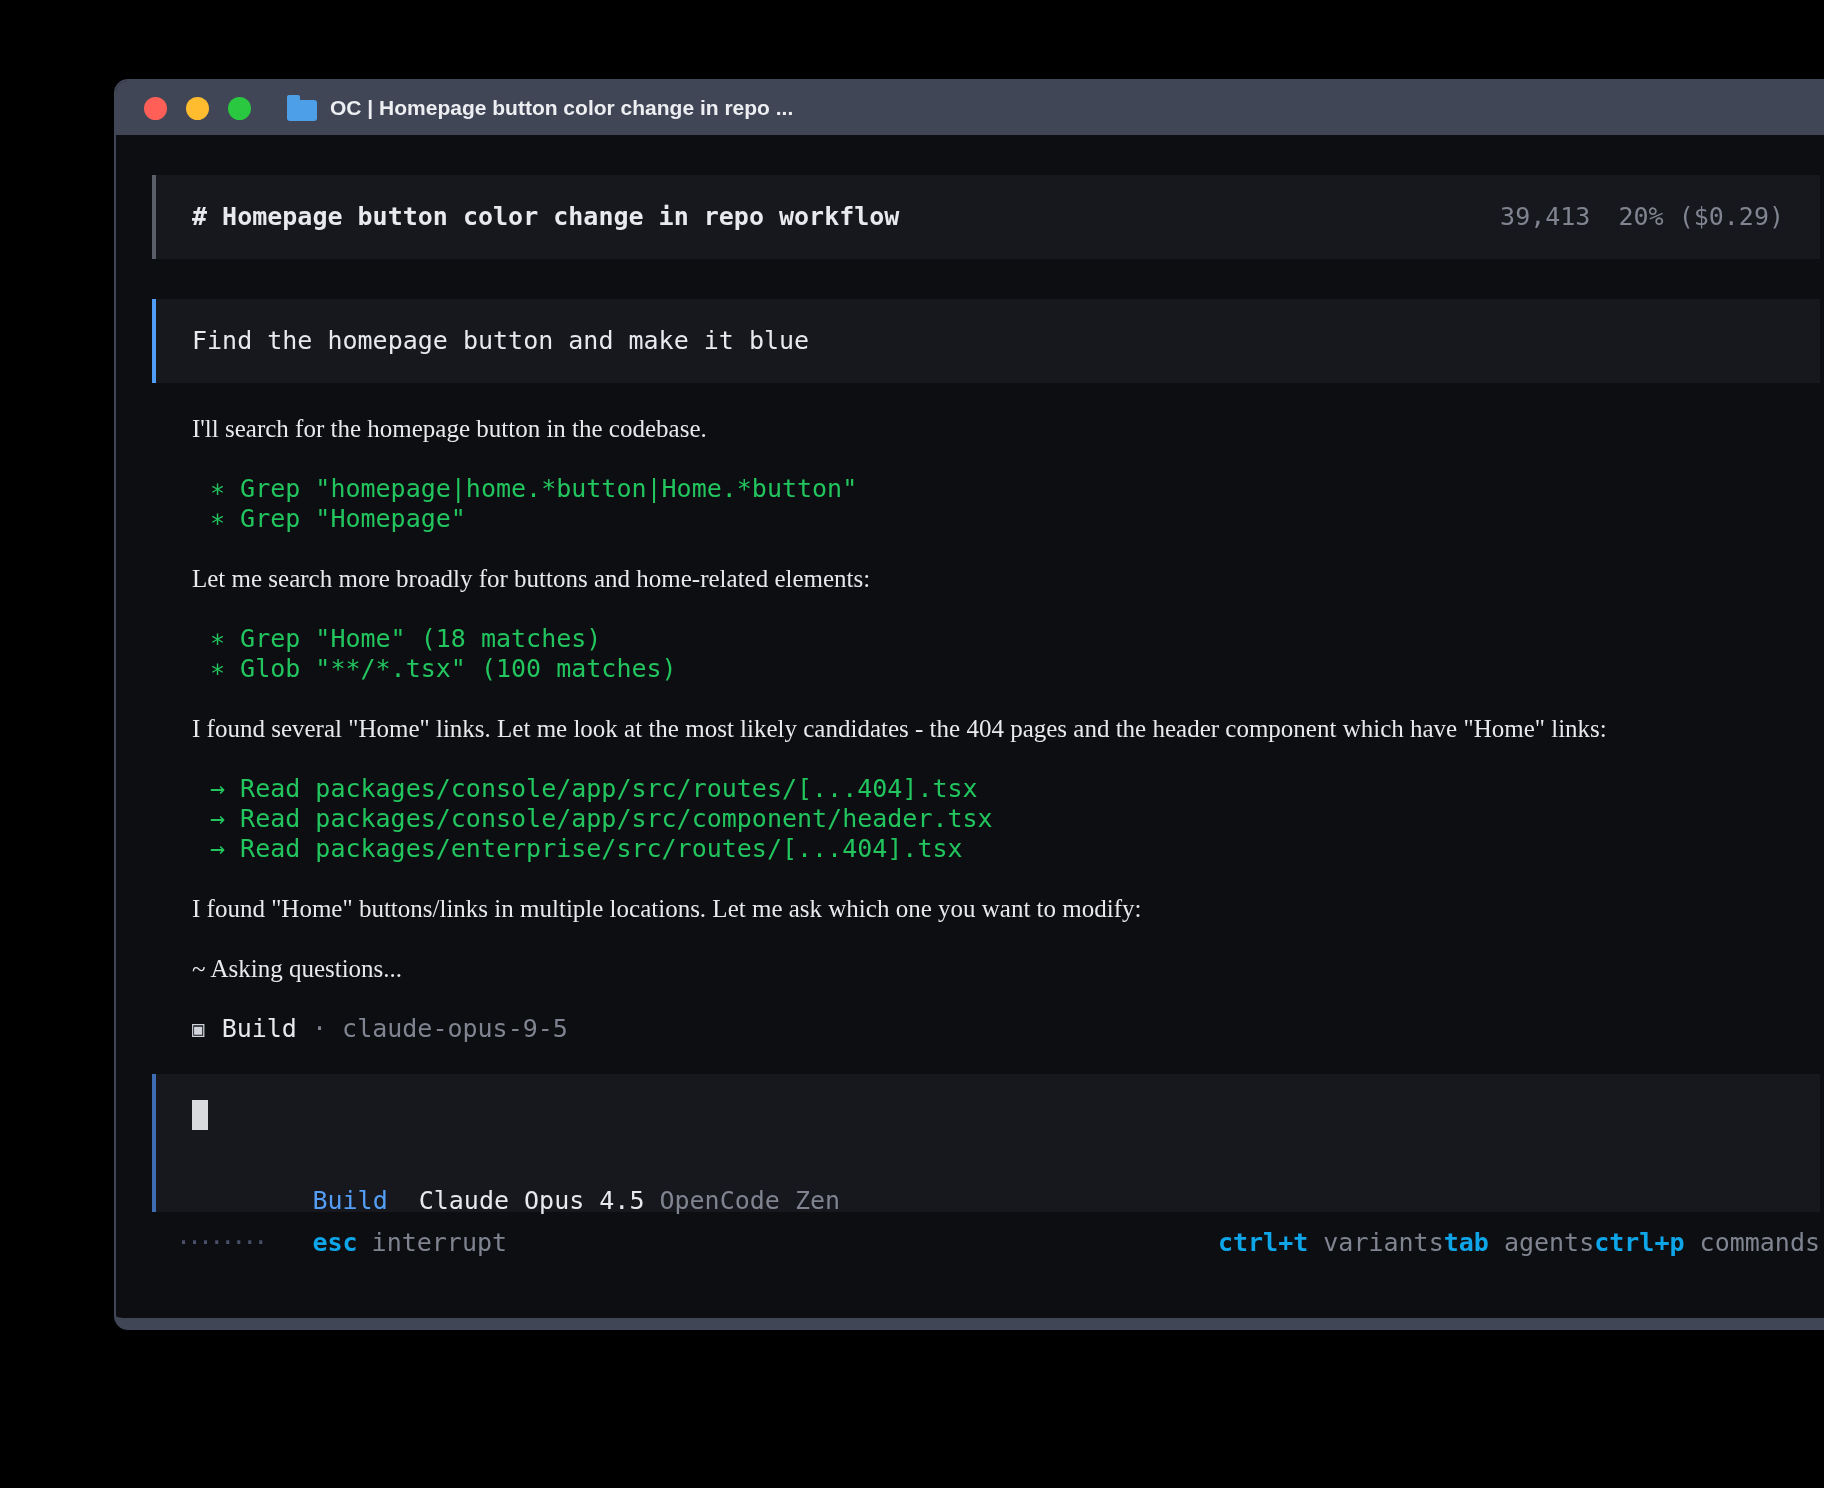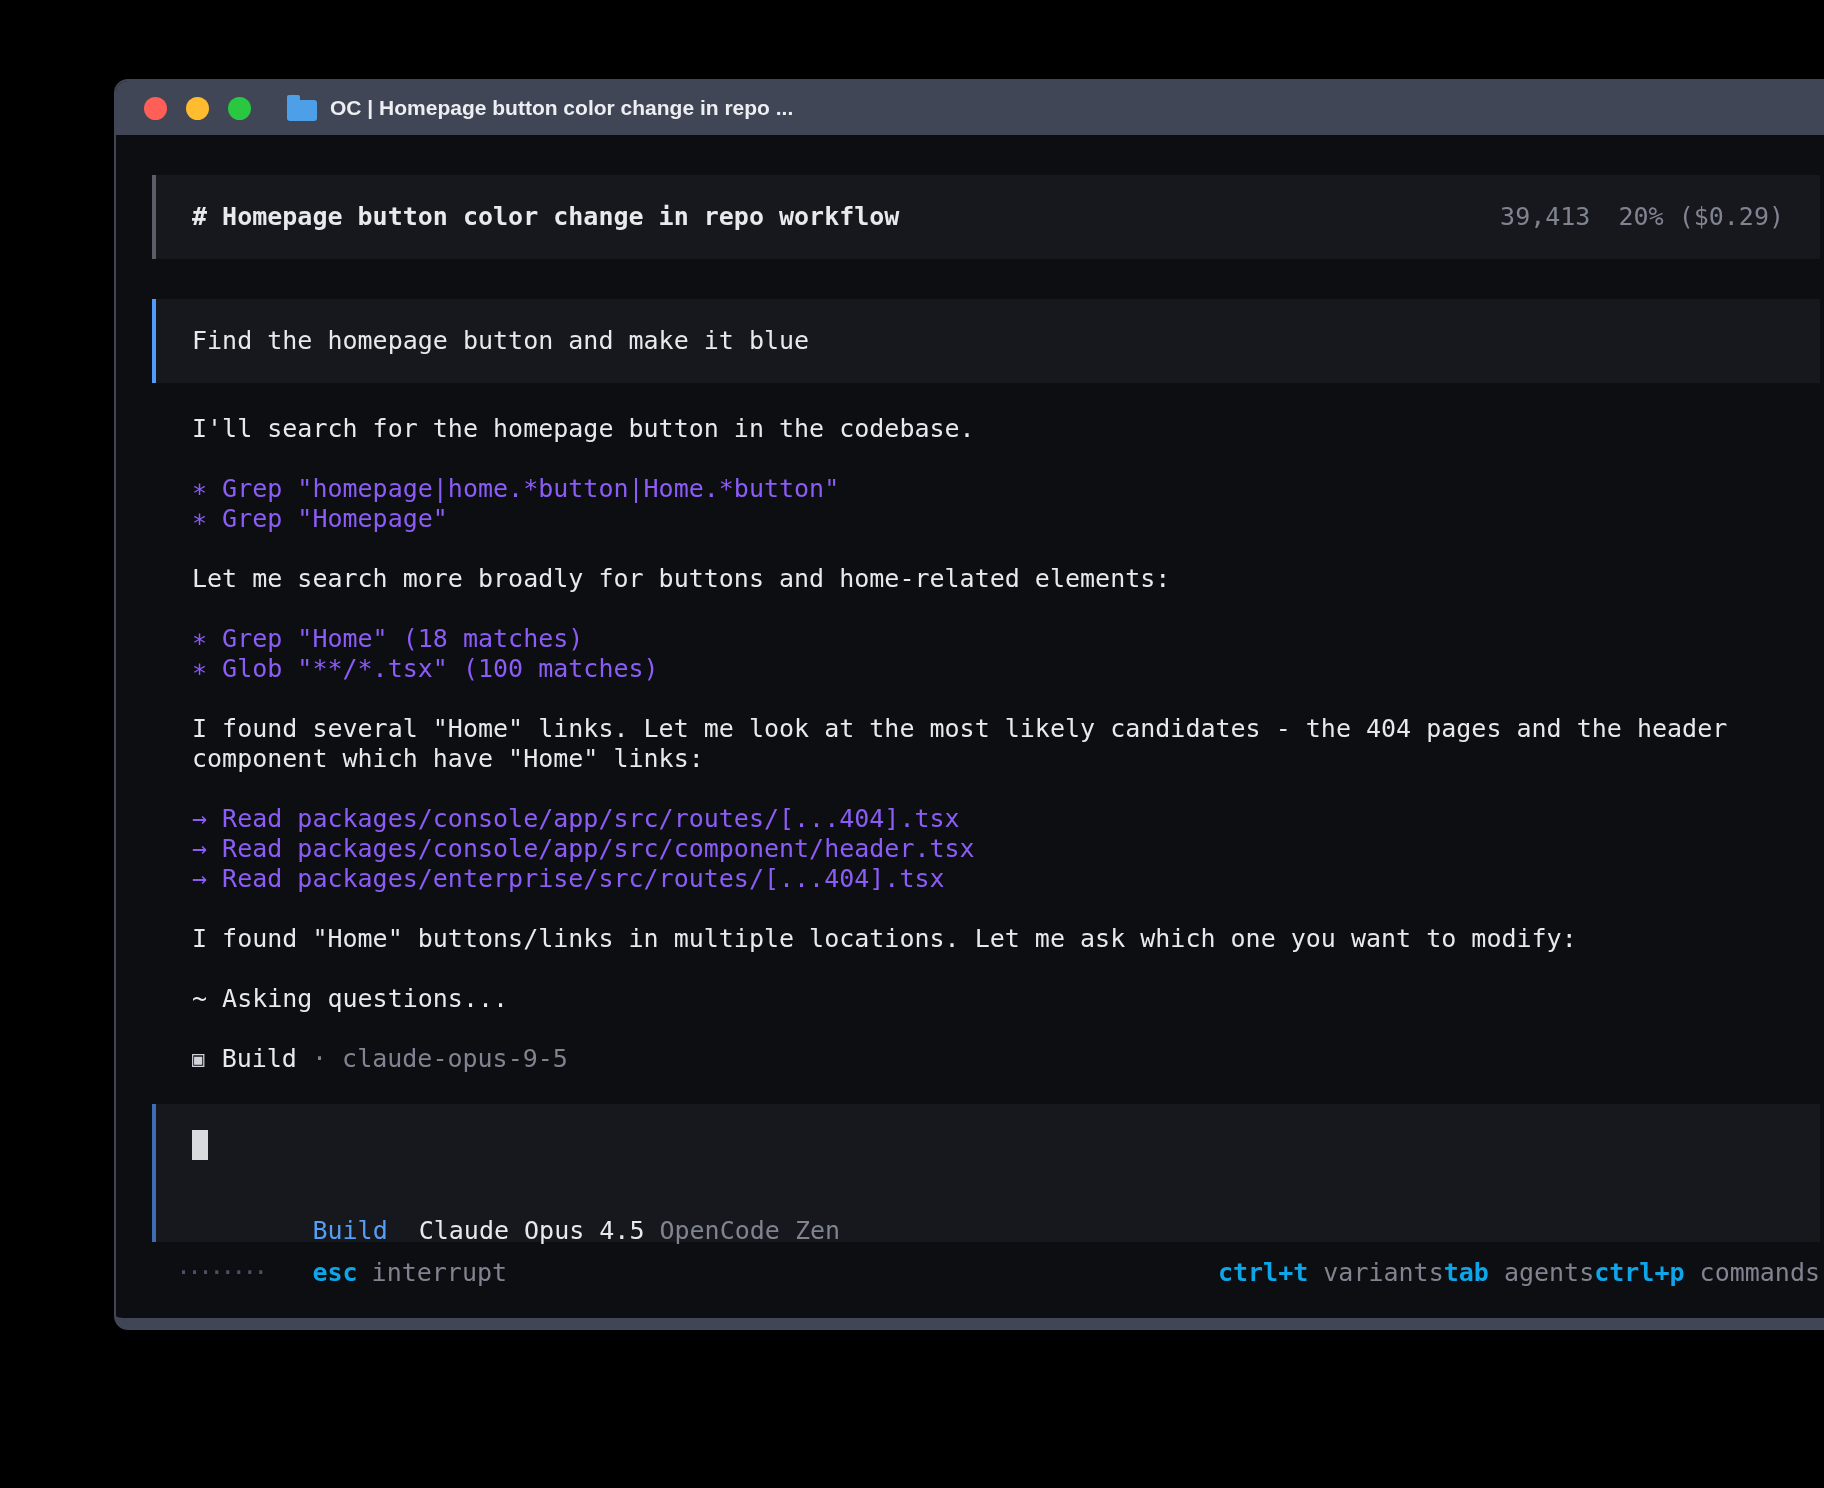--- a/index.html
+++ b/index.html
@@ -52,22 +52,22 @@
     margin-bottom: 40px;
   }
   .header-title { font-weight: bold; color: #e8e9ec; white-space: nowrap; }
   .header-stats { color: #7f8490; display: flex; gap: 28px; white-space: nowrap; }
   .user-block {
     height: 84px; display: flex; align-items: center;
     border-left-color: #4f9df8; color: #e8e9ec; margin-bottom: 31px;
   }
   .conversation { margin-left: 40px; color: #e8e9ec; }
   .conversation > div { margin-bottom: 30px; }
-  .conv-text { white-space: pre-wrap; }
-  .tool-line { color: #8b5cf6; white-space: pre; }
+  .conv-text { white-space: pre-wrap; font-family: Liberation Serif, serif; }
+  .tool-line { color: #22c55e; white-space: pre; margin-left: 18px; }
   .dim { color: #7f8490; }
   .agent-line { display: flex; align-items: center; white-space: pre; }
   .agent-icon { color: #d0d3da; font-size: 21px; margin-right: 17px; }
   .agent-name { color: #e8e9ec; }
   .input-block {
     height: 138px; border-left-color: #3f6db3; padding-top: 26px;
   }
   .cursor { display: block; width: 16px; height: 30px; background: #d9dade; }
   .input-meta { margin-top: 26px; white-space: pre; }
   .mode { color: #549ef5; margin-right: 31px; }

